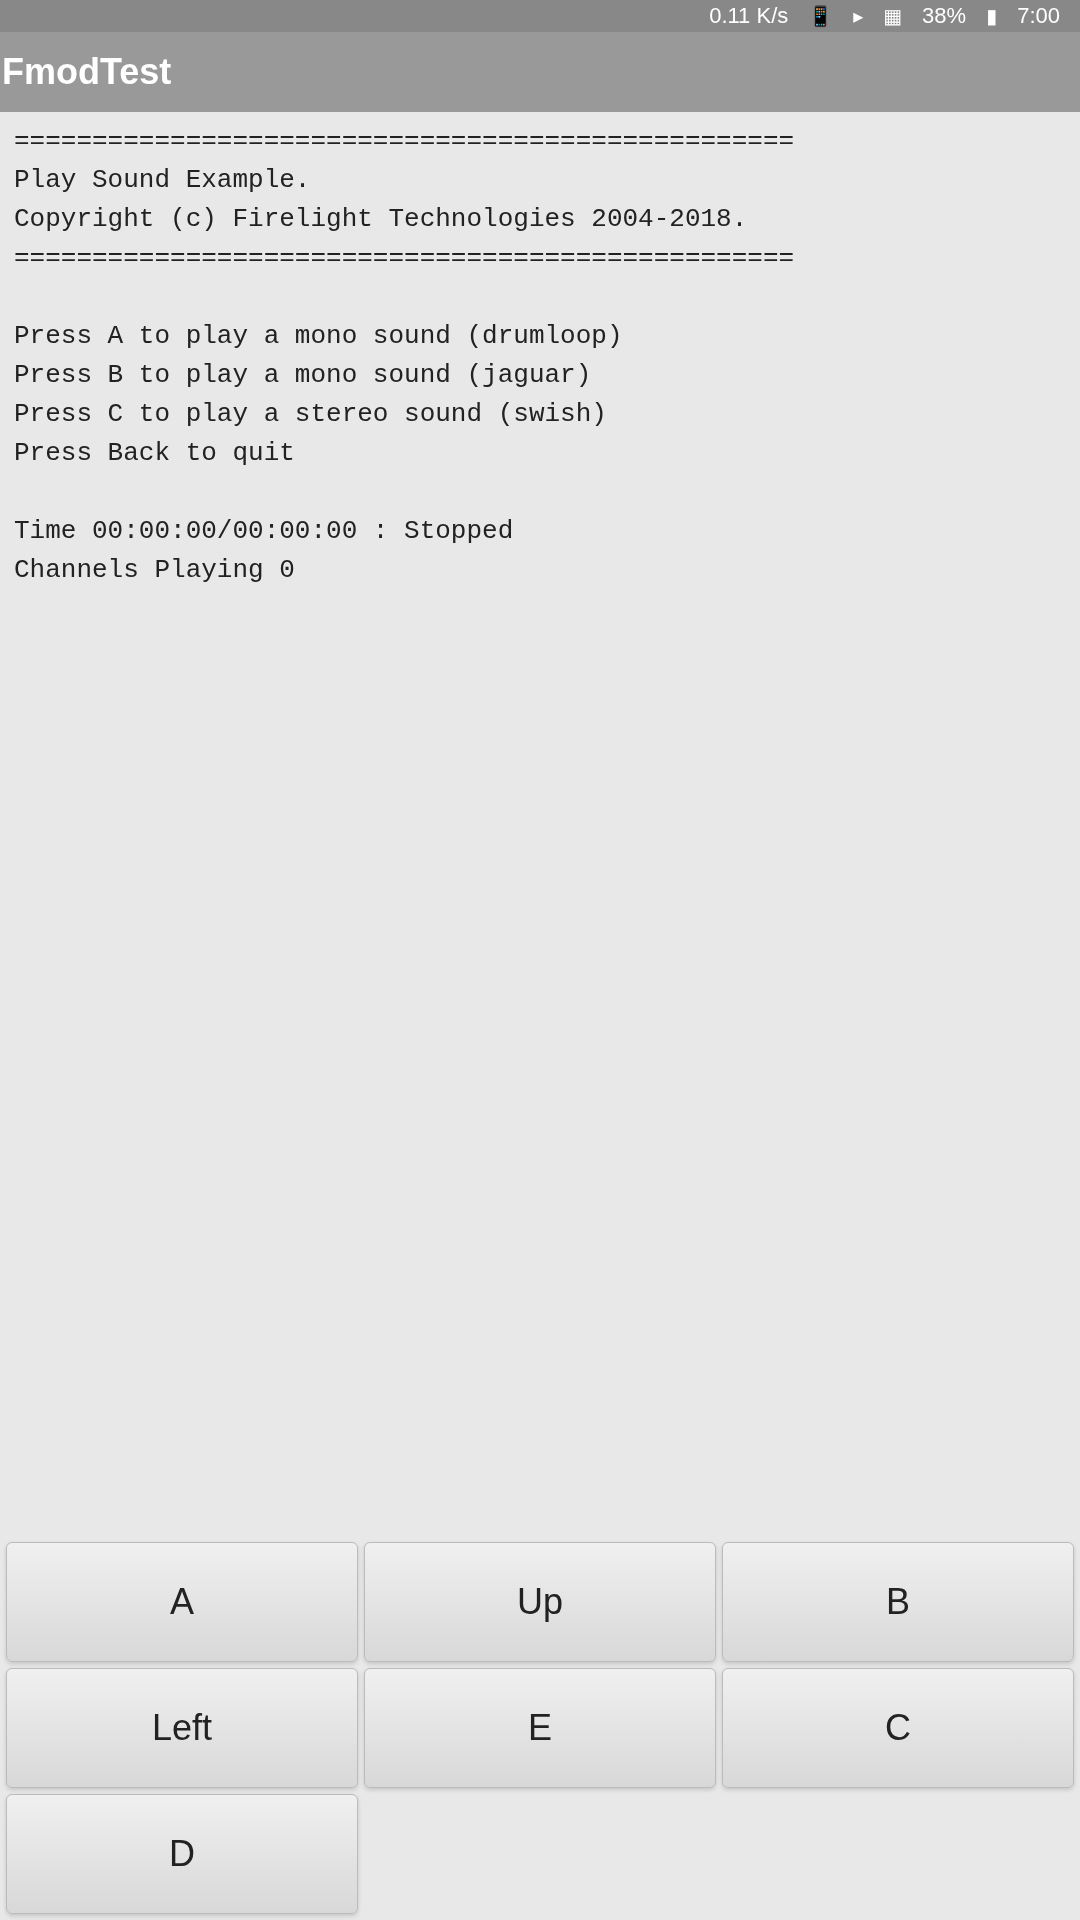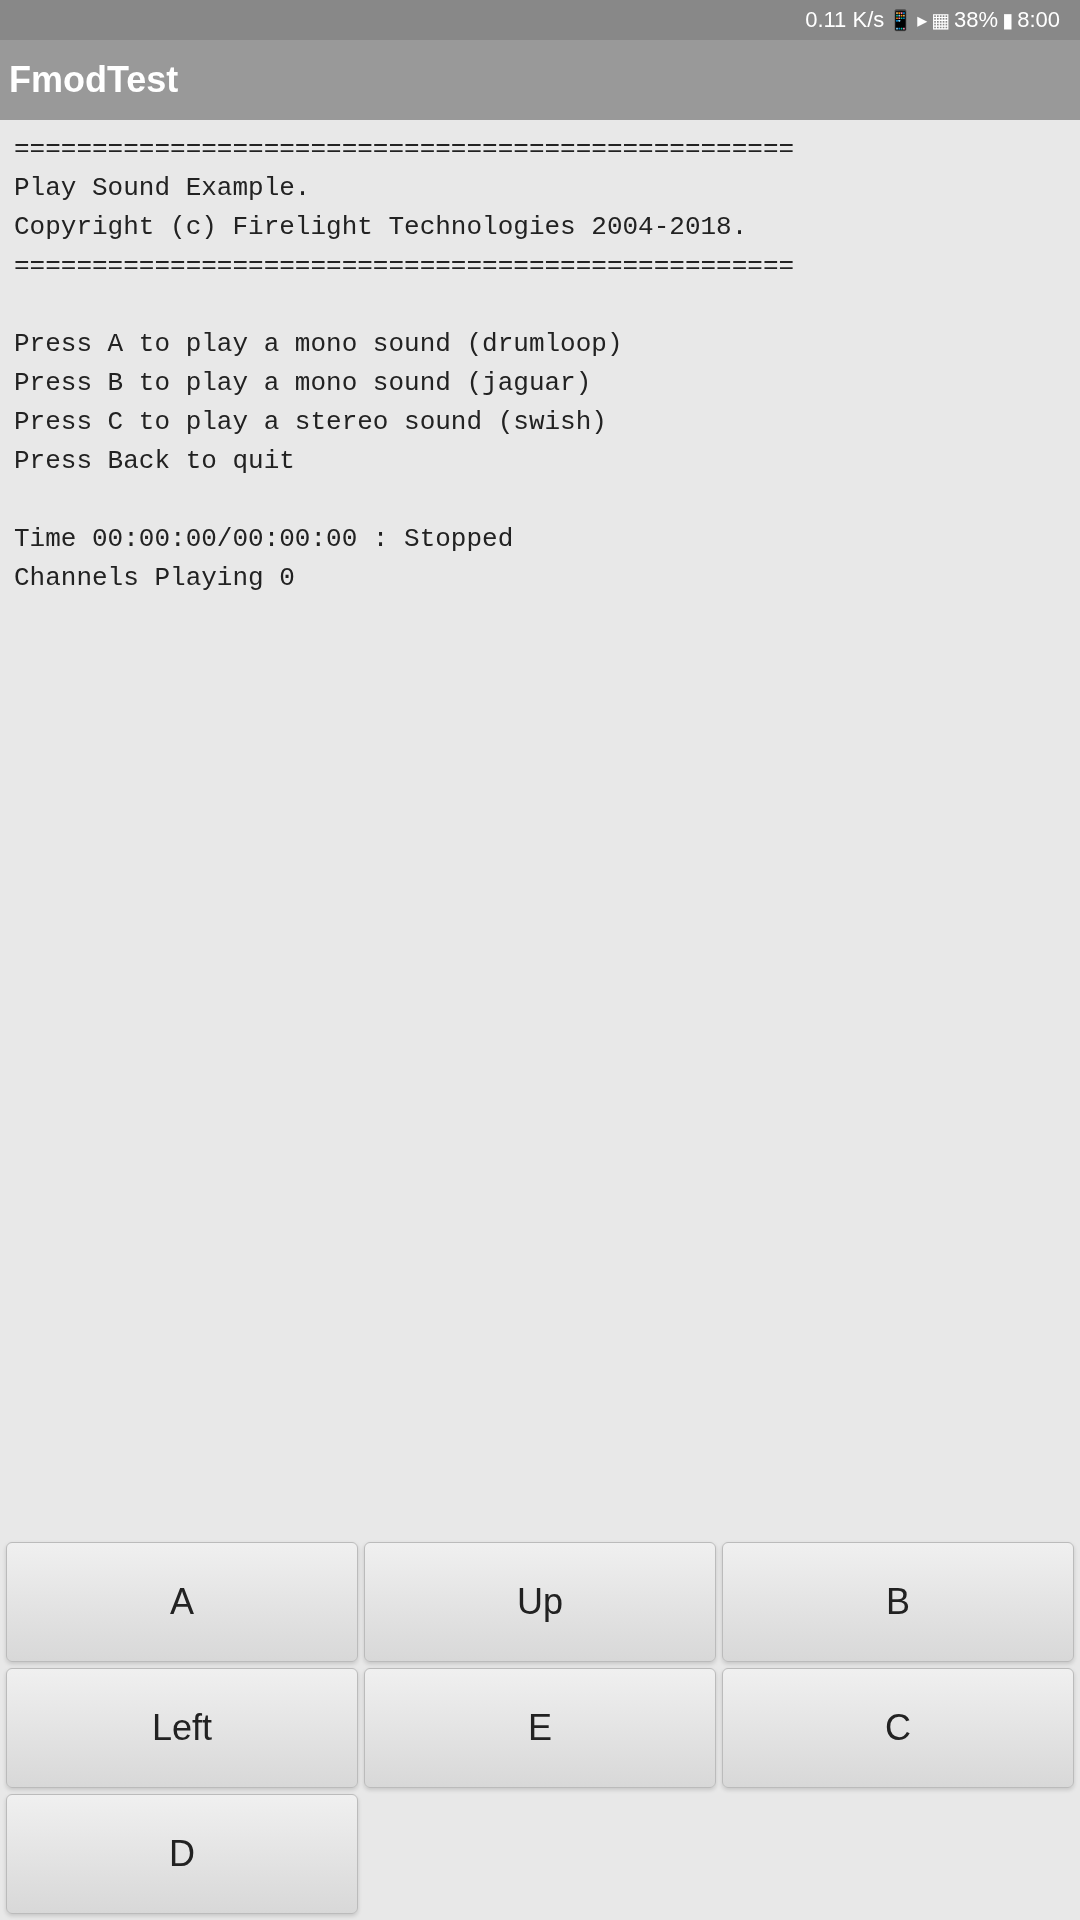--- a/index.html
+++ b/index.html
@@ -14,48 +14,48 @@
       background-color: #e8e8e8;
       font-family: sans-serif;
       display: flex;
       flex-direction: column;
       overflow: hidden;
     }
 
     
     #status-bar {
       width: 100%;
-      height: 40px;
+      height: 32px;
       background-color: #888888;
       display: flex;
       align-items: center;
       justify-content: flex-end;
       padding: 0 20px;
-      gap: 4px;
+      gap: 20px;
     }
 
     .status-item {
       color: white;
       font-size: 22px;
       font-weight: 500;
     }
 
     .status-icon {
       color: white;
       font-size: 20px;
     }
 
     
     #title-bar {
       width: 100%;
       height: 80px;
       background-color: #999999;
       display: flex;
       align-items: center;
-      padding: 0 9px;
+      padding: 0 2px;
     }
 
     #app-title {
       color: white;
       font-size: 36px;
       font-weight: bold;
     }
 
     
     #main-content {
@@ -100,21 +100,21 @@
 </head>
 <body>
 
 <div id="status-bar">
   <span class="status-item">0.11 K/s</span>
   <span class="status-icon">📱</span>
   <span class="status-icon">▸</span>
   <span class="status-icon">▦</span>
   <span class="status-item">38%</span>
   <span class="status-icon">▮</span>
-  <span class="status-item">8:00</span>
+  <span class="status-item">7:00</span>
 </div>
 
 <div id="title-bar">
   <span id="app-title">FmodTest</span>
 </div>
 
 <div id="main-content">
   <pre id="console-output">==================================================
 Play Sound Example.
 Copyright (c) Firelight Technologies 2004-2018.

